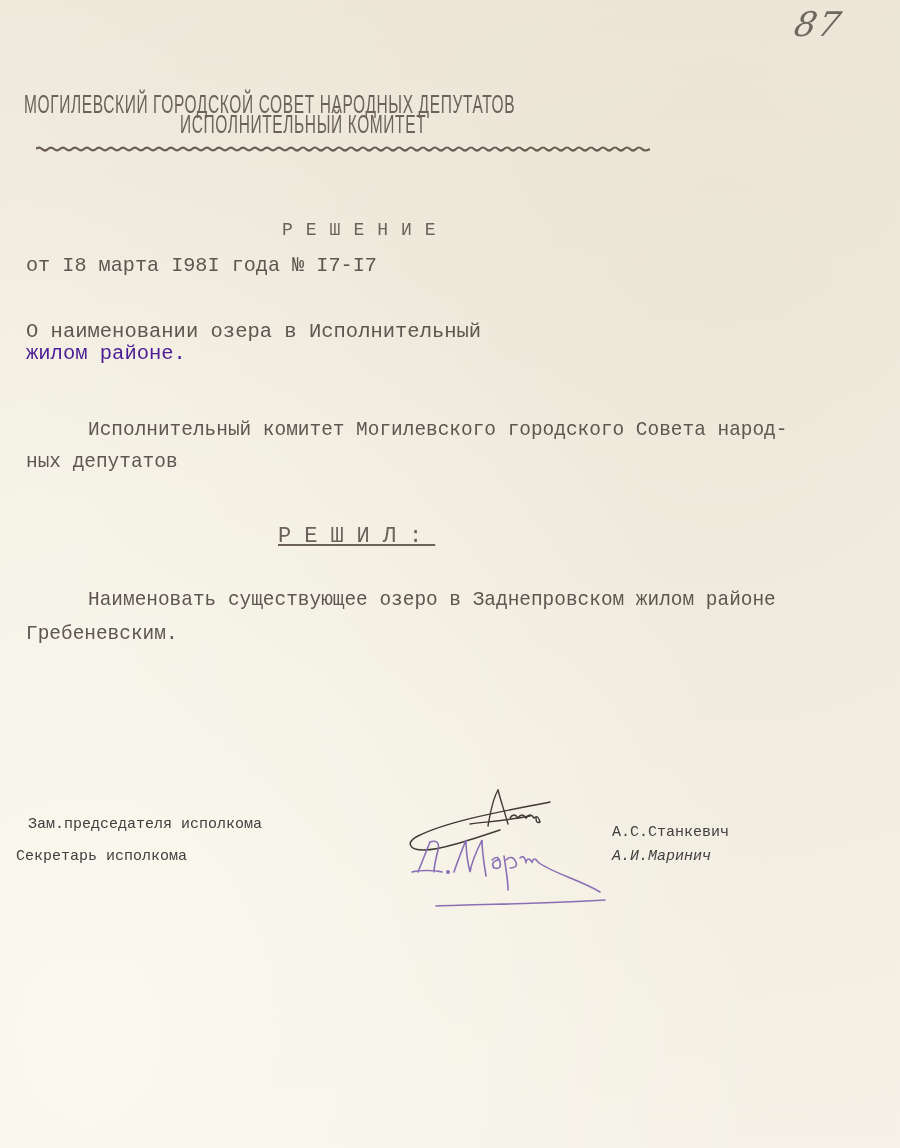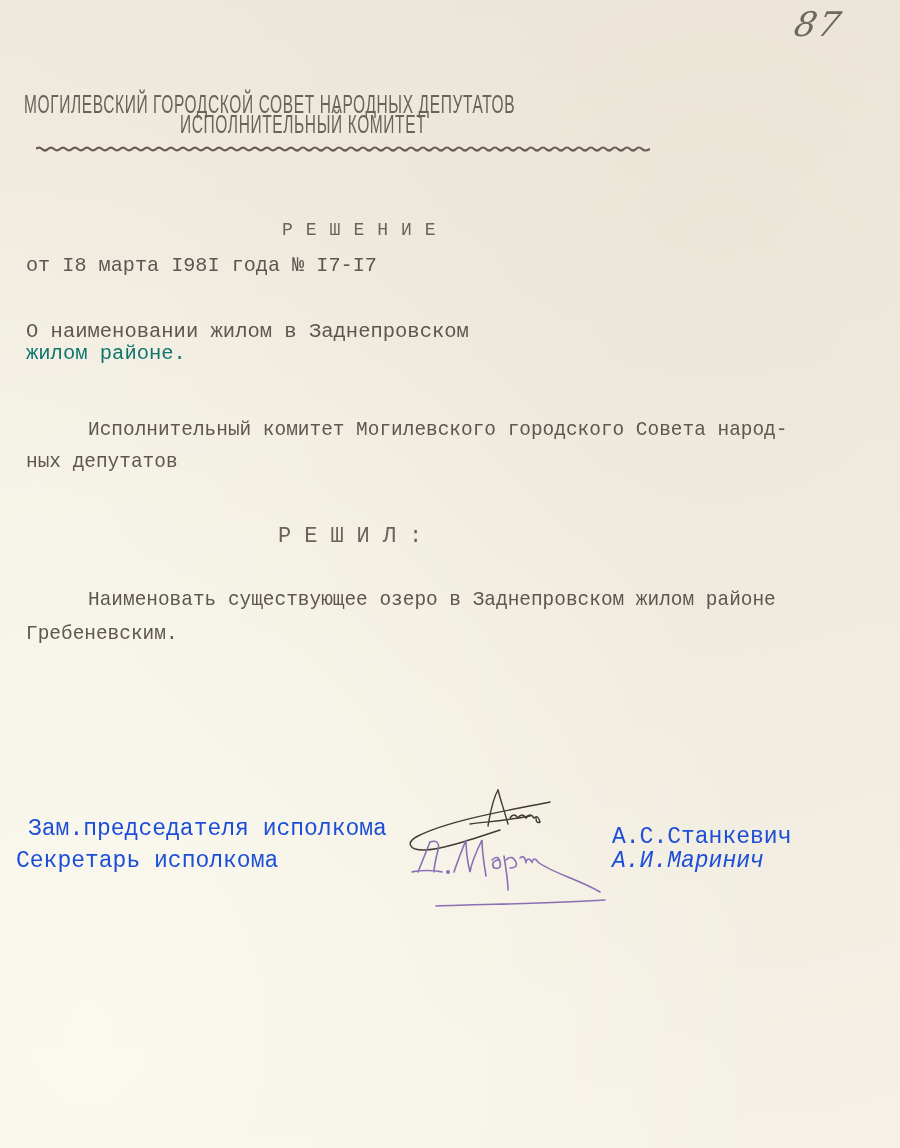--- a/index.html
+++ b/index.html
@@ -60,57 +60,58 @@
       margin-left: 20px;
     }
     .doc-date {
       left: 26px; top: 254px;
       font-size: 21px;
       color: #5e5650;
       transform: scaleX(0.96);
       transform-origin: left top;
     }
     .subject-1 { left: 26px; top: 320px; font-size: 20.5px; color: #5e5650; }
-    .subject-2 { left: 26px; top: 342px; font-size: 20.5px; color: #0f766e; }
+    .subject-2 { left: 26px; top: 342px; font-size: 20.5px; color: #4c1d95; }
 
     .preamble-1 {
       left: 88px; top: 418px;
       font-size: 21px; color: #5e5650;
       transform: scaleX(0.925);
       transform-origin: left top;
     }
     .preamble-2 {
       left: 26px; top: 450px;
       font-size: 21px; color: #5e5650;
       transform: scaleX(0.925);
       transform-origin: left top;
     }
 
     .title-resolved {
       left: 278px; top: 524px;
       font-size: 22px;
       letter-spacing: 13px;
       color: #6b625b;
+      text-decoration: underline;
     }
 
     .resolution-1 {
       left: 88px; top: 588px;
       font-size: 21px; color: #5e5650;
       transform: scaleX(0.925);
       transform-origin: left top;
     }
     .resolution-2 {
       left: 26px; top: 622px;
       font-size: 21px; color: #5e5650;
       transform: scaleX(0.925);
       transform-origin: left top;
     }
 
     .sig-role, .sig-name {
-      font-size: 23px; color: #1d4ed8;
+      font-size: 15px; color: #404040;
     }
     .sig-role-1 { left: 28px; top: 816px; }
     .sig-role-2 { left: 16px; top: 848px; }
     .sig-name-1 { left: 612px; top: 816px; margin-top: 8px; }
     .sig-name-2 { left: 612px; top: 848px; font-style: italic; }
 
     .signature-svg {
       position: absolute;
       left: 400px; top: 780px;
       width: 220px; height: 130px;
@@ -126,21 +127,21 @@
 <div class="abs header-line header-1">МОГИЛЕВСКИЙ ГОРОДСКОЙ СОВЕТ НАРОДНЫХ ДЕПУТАТОВ</div>
 <div class="abs header-line header-2">ИСПОЛНИТЕЛЬНЫЙ КОМИТЕТ</div>
 
 <svg class="wavy-rule" viewBox="0 0 614 10" preserveAspectRatio="none">
   <path d="M0 5 Q 3 2 6 5 T 12 5 T 18 5 T 24 5 T 30 5 T 36 5 T 42 5 T 48 5 T 54 5 T 60 5 T 66 5 T 72 5 T 78 5 T 84 5 T 90 5 T 96 5 T 102 5 T 108 5 T 114 5 T 120 5 T 126 5 T 132 5 T 138 5 T 144 5 T 150 5 T 156 5 T 162 5 T 168 5 T 174 5 T 180 5 T 186 5 T 192 5 T 198 5 T 204 5 T 210 5 T 216 5 T 222 5 T 228 5 T 234 5 T 240 5 T 246 5 T 252 5 T 258 5 T 264 5 T 270 5 T 276 5 T 282 5 T 288 5 T 294 5 T 300 5 T 306 5 T 312 5 T 318 5 T 324 5 T 330 5 T 336 5 T 342 5 T 348 5 T 354 5 T 360 5 T 366 5 T 372 5 T 378 5 T 384 5 T 390 5 T 396 5 T 402 5 T 408 5 T 414 5 T 420 5 T 426 5 T 432 5 T 438 5 T 444 5 T 450 5 T 456 5 T 462 5 T 468 5 T 474 5 T 480 5 T 486 5 T 492 5 T 498 5 T 504 5 T 510 5 T 516 5 T 522 5 T 528 5 T 534 5 T 540 5 T 546 5 T 552 5 T 558 5 T 564 5 T 570 5 T 576 5 T 582 5 T 588 5 T 594 5 T 600 5 T 606 5 T 614 5" fill="none" stroke="#6a5c52" stroke-width="2.2"></path>
 </svg>
 
 <div class="abs title-decision">РЕШЕНИЕ</div>
 <div class="abs doc-date">от I8 марта I98I года № I7-I7</div>
 
-<div class="abs subject-1">О наименовании жилом в Заднепровском</div>
+<div class="abs subject-1">О наименовании озера в Исполнительный</div>
 <div class="abs subject-2">жилом районе.</div>
 
 <div class="abs preamble-1">Исполнительный комитет Могилевского городского Совета народ-</div>
 <div class="abs preamble-2">ных депутатов</div>
 
 <div class="abs title-resolved">РЕШИЛ:</div>
 
 <div class="abs resolution-1">Наименовать существующее озеро в Заднепровском жилом районе</div>
 <div class="abs resolution-2">Гребеневским.</div>
 

